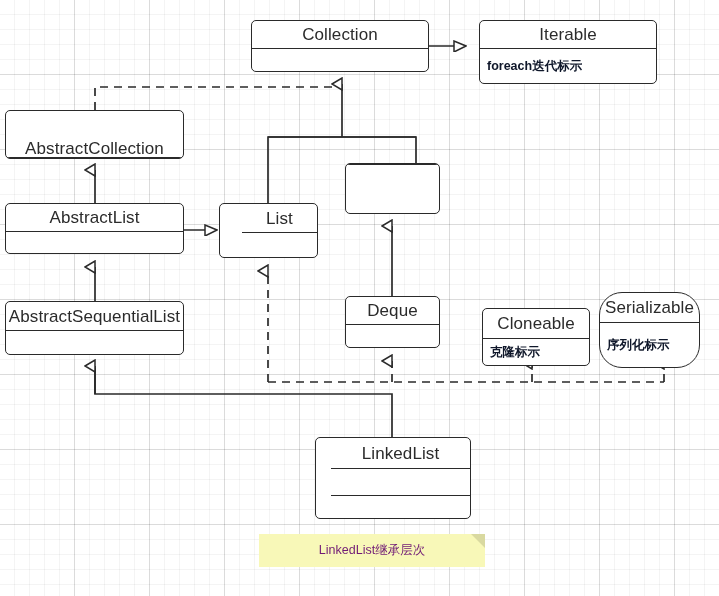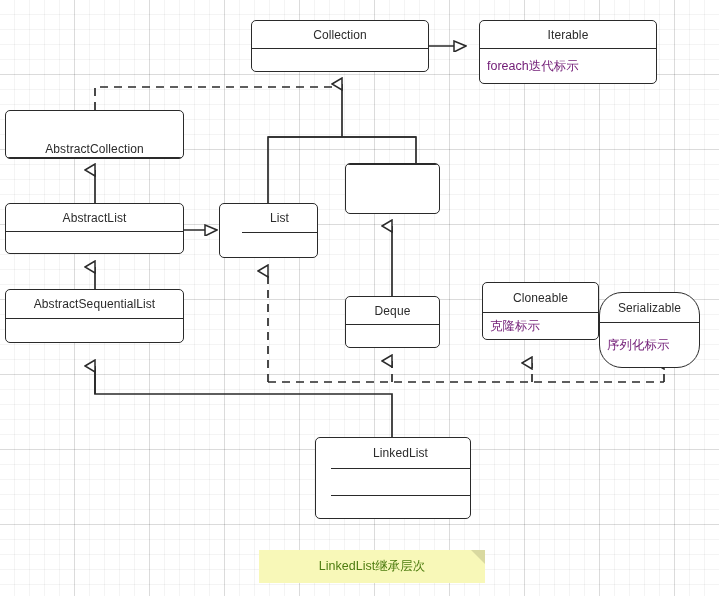--- a/index.html
+++ b/index.html
@@ -40,47 +40,47 @@
     background: #ffffff;
     border: 1.6px solid #2a2a2a;
     border-radius: 5px;
     display: flex;
     flex-direction: column;
     overflow: hidden;
   }
   .uml-title {
     text-align: center;
     color: #2b2b2b;
-    font-size: 12px;
+    font-size: 17px;
     line-height: 1;
     display: flex;
     align-items: center;
     justify-content: center;
     letter-spacing: 0.1px;
   }
   .uml-section {
     border-top: 1.6px solid #2a2a2a;
     display: flex;
     align-items: center;
+    color: #0f172a;
+    font-size: 12.5px;
+    font-weight: bold;
+  }
+  .uml-section.has-text {
+    padding-left: 7px;
+  }
+  .note {
+    position: absolute;
+    box-sizing: border-box;
+    background: #f8f8b8;
+    display: flex;
+    align-items: center;
+    justify-content: center;
     color: #701a75;
     font-size: 12.5px;
-  }
-  .uml-section.has-text {
-    padding-left: 7px;
-  }
-  .note {
-    position: absolute;
-    box-sizing: border-box;
-    background: #f8f8b8;
-    display: flex;
-    align-items: center;
-    justify-content: center;
-    color: #4d7c0f;
-    font-size: 12.5px;
-    margin-top: 16px;
   }
   .note-fold {
     position: absolute;
     right: 0;
     top: 0;
     width: 0;
     height: 0;
     border-left: 14px solid transparent;
     border-top: 14px solid #d9d9a0;
   }
@@ -157,40 +157,40 @@
   <div class="uml-box" style="left:5px; top:110px; width:179px; height:49px;">
     <div class="uml-title" style="height:26px;margin-top:29px;">AbstractCollection</div>
     <div class="uml-section" style="flex:1;"></div>
   </div>
 
   <div class="uml-box" style="left:5px; top:203px; width:179px; height:51px;">
     <div class="uml-title" style="height:27px;">AbstractList</div>
     <div class="uml-section" style="flex:1;"></div>
   </div>
 
-  <div class="uml-box" style="left:5px; top:289px; width:179px; height:54px;">
+  <div class="uml-box" style="left:5px; top:301px; width:179px; height:54px;">
     <div class="uml-title" style="height:28px;">AbstractSequentialList</div>
     <div class="uml-section" style="flex:1;"></div>
   </div>
 
   <div class="uml-box" style="left:219px; top:203px; width:99px; height:55px;padding-left:22px;">
     <div class="uml-title" style="height:28px;">List</div>
     <div class="uml-section" style="flex:1;"></div>
   </div>
 
   <div class="uml-box" style="left:345px; top:163px; width:95px; height:51px;">
     <div class="uml-section" style="flex:1;"></div>
   </div>
 
   <div class="uml-box" style="left:345px; top:296px; width:95px; height:52px;">
     <div class="uml-title" style="height:27px;">Deque</div>
     <div class="uml-section" style="flex:1;"></div>
   </div>
 
-  <div class="uml-box" style="left:482px; top:282px; width:117px; height:58px;">
+  <div class="uml-box" style="left:482px; top:308px; width:108px; height:58px;">
     <div class="uml-title" style="height:29px;">Cloneable</div>
     <div class="uml-section has-text" style="flex:1;">克隆标示</div>
   </div>
 
   <div class="uml-box" style="left:599px; top:292px; width:101px; height:76px;border-radius:23px;">
     <div class="uml-title" style="height:29px;">Serializable</div>
     <div class="uml-section has-text" style="flex:1;">序列化标示</div>
   </div>
 
   <div class="uml-box" style="left:315px; top:437px; width:156px; height:82px;padding-left:15px;">

